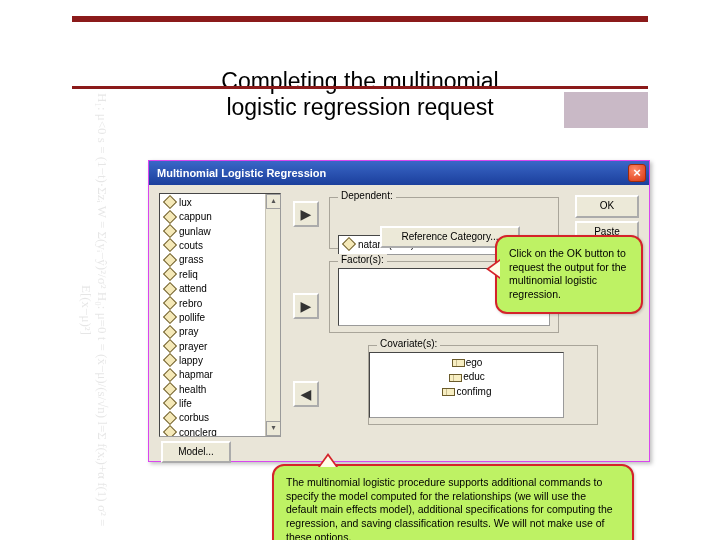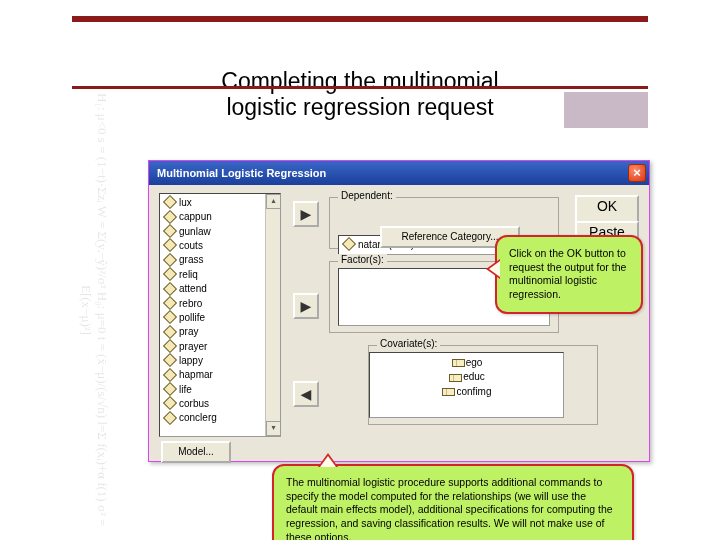--- a/index.html
+++ b/index.html
@@ -139,23 +139,23 @@
     position:absolute; top:-8px; left:8px;
     background:#e9e5d8; font-size:10px; padding:0 3px;
   }
   .well {
     position:absolute; background:#fff;
     border:1px inset #9a9a9a;
     font-size:10px; padding:3px 4px;
     overflow:hidden;
   }
   .dlg-btn {
-    position:absolute; width:64px; height:36px;
+    position:absolute; width:64px; height:23px;
     background:#ece9d8; border:2px outset #fff;
-    font-size:14px; text-align:center; line-height:18px;
+    font-size:10px; text-align:center; line-height:18px;
   }
   .wide-btn {
     position:absolute; height:22px;
     background:#ece9d8; border:2px outset #fff;
     font-size:10px; text-align:center; line-height:18px;
   }
   
   .callout {
     position:absolute;
     background:#bef264;
@@ -225,20 +225,21 @@
           <li><span class="var-icon"></span><span>couts</span></li>
           <li><span class="var-icon"></span><span>grass</span></li>
           <li><span class="var-icon"></span><span>reliq</span></li>
           <li><span class="var-icon"></span><span>attend</span></li>
           <li><span class="var-icon"></span><span>rebro</span></li>
           <li><span class="var-icon"></span><span>pollife</span></li>
           <li><span class="var-icon"></span><span>pray</span></li>
           <li><span class="var-icon"></span><span>prayer</span></li>
           <li><span class="var-icon"></span><span>lappy</span></li>
           <li><span class="var-icon"></span><span>hapmar</span></li>
+          <li><span class="var-icon"></span><span>health</span></li>
           <li><span class="var-icon"></span><span>life</span></li>
           <li><span class="var-icon"></span><span>corbus</span></li>
           <li><span class="var-icon"></span><span>conclerg</span></li>
         </ul>
       <div class="scroll">
         <div class="up">▴</div>
         <div class="down">▾</div>
       </div>
     </div>
 

